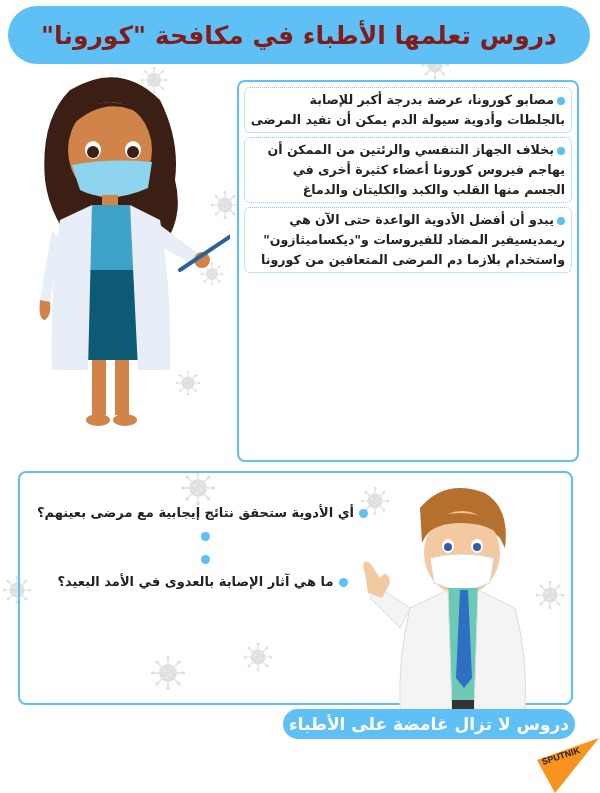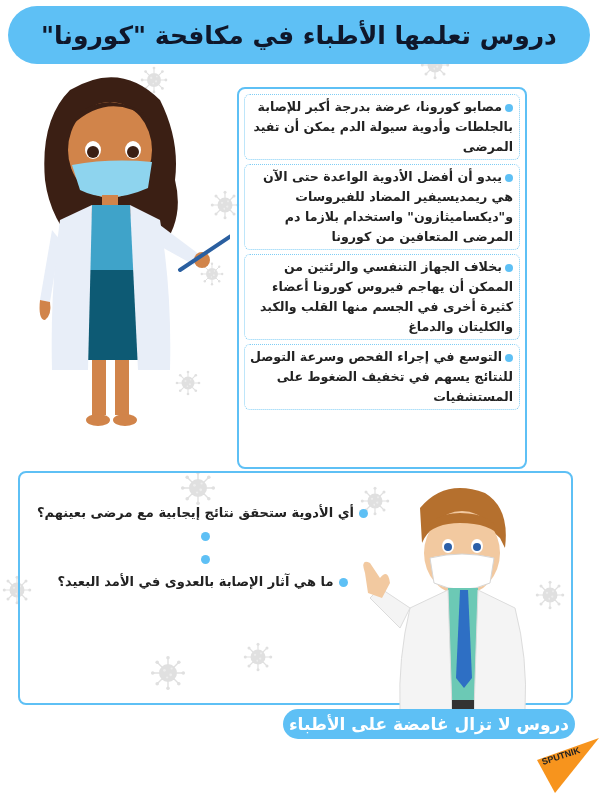--- a/index.html
+++ b/index.html
@@ -3,27 +3,27 @@
 <meta charset="utf-8">
 <style>
   * { box-sizing: border-box; margin: 0; padding: 0; }
   html, body { width: 600px; height: 793px; background: #ffffff; overflow: hidden; }
   body { position: relative; font-family: "DejaVu Sans", sans-serif; color: #1f1f1f; }
 
   .title-pill {
     position: absolute; left: 8px; top: 6px; width: 582px; height: 58px;
     background: #5ec0f5; border-radius: 29px;
     display: flex; align-items: center; justify-content: center;
-    color: #0f172a; font-weight: bold; font-size: 25px; direction: rtl;
+    color: #7f1d1d; font-weight: bold; font-size: 25px; direction: rtl;
   }
 
   .virus { position: absolute; opacity: 0.9; }
 
   .facts-box {
-    position: absolute; left: 237px; top: 87px; width: 290px; height: 382px;
+    position: absolute; left: 237px; top: 80px; width: 342px; height: 382px;
     border: 2px solid #5ec0f5; border-radius: 8px; background: transparent;
     padding: 5px 5px; display: flex; flex-direction: column; gap: 4px; align-items: flex-end;
   }
   .fact {
     border: 1.5px dotted #7fcdf5; border-radius: 6px;
     padding: 2px 6px 2px 4px; direction: rtl; text-align: right;
     font-weight: bold; font-size: 12.6px; line-height: 20px; color: #222;
   }
   .dot {
     display: inline-block; width: 8px; height: 8px; border-radius: 50%;
@@ -164,23 +164,22 @@
   <line x1="170" y1="200" x2="230" y2="160" stroke="#2a5fa0" stroke-width="4" stroke-linecap="round"></line>
 
   <rect x="82" y="290" width="14" height="55" fill="#d1844a"></rect>
   <rect x="105" y="290" width="14" height="55" fill="#d1844a"></rect>
   <ellipse cx="88" cy="350" rx="12" ry="6" fill="#d1844a"></ellipse>
   <ellipse cx="115" cy="350" rx="12" ry="6" fill="#d1844a"></ellipse>
 </svg>
 
 <div class="facts-box">
   <div class="fact"><span class="dot"></span><span>مصابو كورونا، عرضة بدرجة أكبر للإصابة بالجلطات وأدوية سيولة الدم يمكن أن تفيد المرضى</span></div>
+  <div class="fact"><span class="dot"></span><span>بخلاف الجهاز التنفسي والرئتين من الممكن أن يهاجم فيروس كورونا أعضاء كثيرة أخرى في الجسم منها القلب والكبد والكليتان والدماغ</span></div>
   <div class="fact"><span class="dot"></span><span>يبدو أن أفضل الأدوية الواعدة حتى الآن هي ريمديسيفير المضاد للفيروسات و"ديكساميثازون" واستخدام بلازما دم المرضى المتعافين من كورونا</span></div>
-  <div class="fact"><span class="dot"></span><span>بخلاف الجهاز التنفسي والرئتين من الممكن أن يهاجم فيروس كورونا أعضاء كثيرة أخرى في الجسم منها القلب والكبد والكليتان والدماغ</span></div>
-  <div class="fact"><span class="dot"></span><span>التوسع في إجراء الفحص وسرعة التوصل للنتائج يسهم في تخفيف الضغوط على المستشفيات</span></div>
 </div>
 
 <div class="questions-box"></div>
 
 <div class="questions">
   <div class="q"><span class="dot"></span><span>أي الأدوية ستحقق نتائج إيجابية مع مرضى بعينهم؟</span></div>
   <div class="q"><span class="dot"></span></div>
   <div class="q"><span class="dot"></span></div>
   <div class="q"><span class="dot"></span><span>ما هي آثار الإصابة بالعدوى في الأمد البعيد؟</span></div>
 </div>

